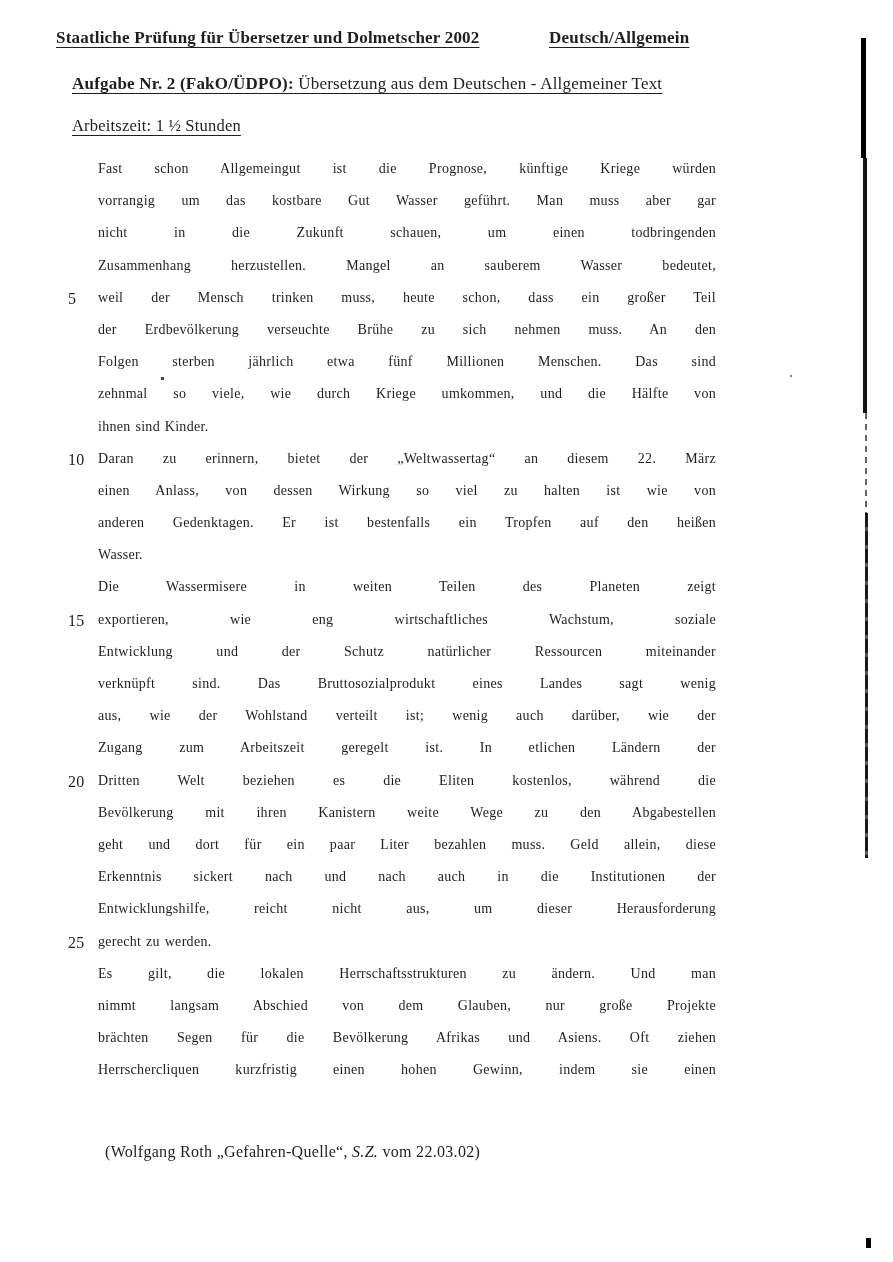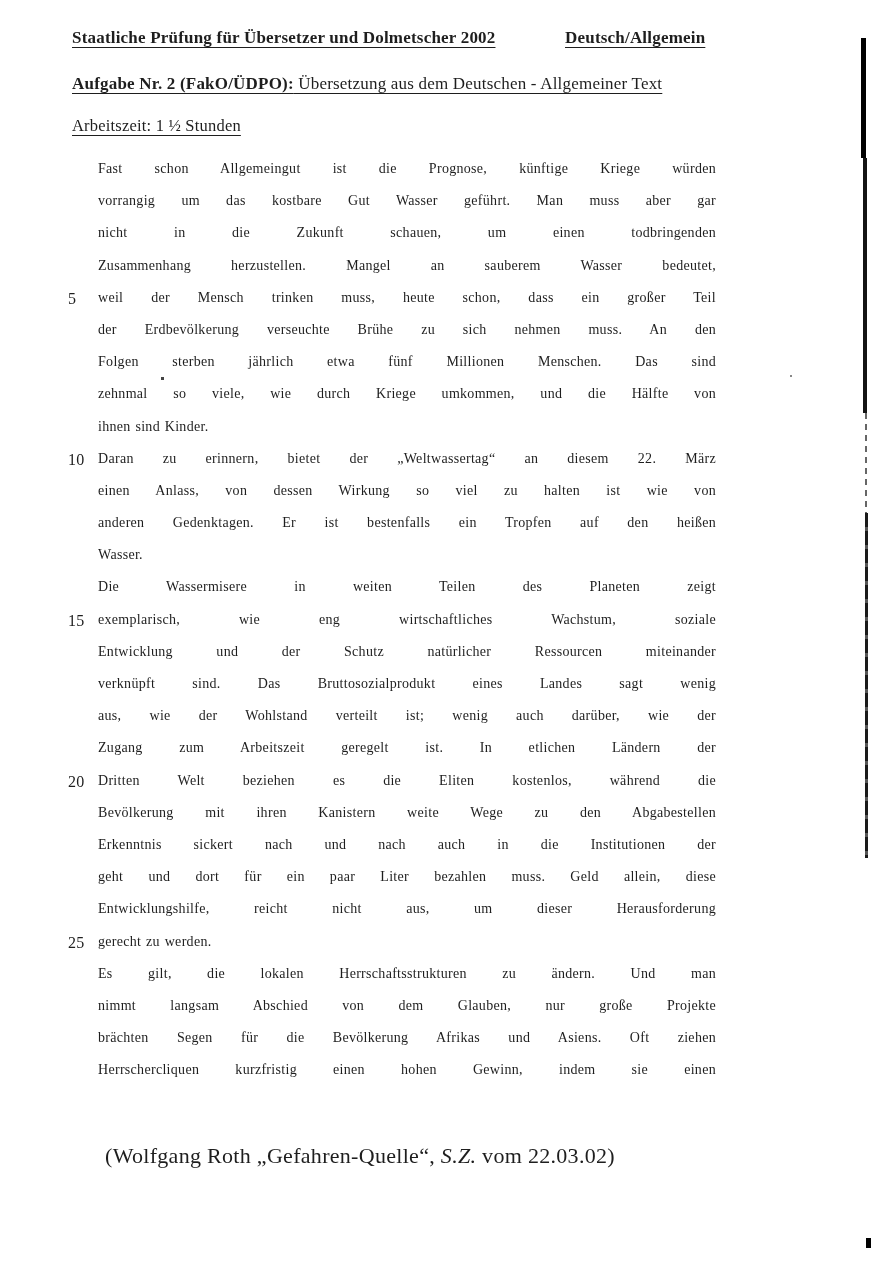--- a/index.html
+++ b/index.html
@@ -5,36 +5,36 @@
   html,body{margin:0;padding:0;}
   body{
     width:893px;height:1262px;position:relative;overflow:hidden;
     background:#ffffff;
     font-family:"Liberation Serif","DejaVu Serif",serif;
     color:#1e1e1e;
   }
   .page{position:absolute;inset:0;}
 
   
-  .hdr-row1{position:absolute;left:72px;top:28px;width:760px;font-size:17px;font-weight:bold;letter-spacing:0.2px;}
+  .hdr-row1{position:absolute;left:56px;top:28px;width:760px;font-size:17px;font-weight:bold;letter-spacing:0.2px;}
   .hdr-row1 .subject{position:absolute;left:493px;top:0;}
   .hdr-row2{position:absolute;left:72px;top:74px;font-size:17px;letter-spacing:0.2px;}
   .hdr-row3{position:absolute;left:72px;top:116px;font-size:16.5px;letter-spacing:0.2px;text-align:center;}
   .bold{font-weight:bold;margin-top:31px;}
   .u{text-decoration:underline;text-decoration-thickness:1.4px;text-underline-offset:4px;}
 
   
   .body-block{position:absolute;left:68px;top:161px;width:648px;}
   .line{display:flex;height:32.2px;}
   .ln{width:30px;flex:none;font-size:16px;letter-spacing:0.3px;}
   .lt{flex:1;font-size:14px;letter-spacing:0.3px;word-spacing:1px;white-space:normal;}
   .just .lt{text-align:justify;text-align-last:justify;}
 
   
-  .citation{position:absolute;left:105px;top:1143px;font-size:22px;letter-spacing:0.3px;}
+  .citation{position:absolute;left:105px;top:1143px;font-size:16px;letter-spacing:0.3px;}
   .ital{font-style:italic;}
 
   
   .artifact{position:absolute;}
   .seg1{left:861px;top:38px;width:5px;height:120px;background:#000;}
   .seg2{left:863px;top:158px;width:4px;height:255px;background:#141414;}
   .seg3{left:865px;top:413px;width:2px;height:100px;
         background:repeating-linear-gradient(to bottom,#666 0 6px,transparent 6px 11px);}
   .seg4{left:865px;top:513px;width:3px;height:345px;
         background:repeating-linear-gradient(to bottom,#1a1a1a 0 14px,#555 14px 18px);}
@@ -110,21 +110,21 @@
       <div class="line">
         <span class="ln"></span>
         <span class="lt">Wasser.</span>
       </div>
       <div class="line just">
         <span class="ln"></span>
         <span class="lt">Die Wassermisere in weiten Teilen des Planeten zeigt</span>
       </div>
       <div class="line just">
         <span class="ln">15</span>
-        <span class="lt">exemplarisch, wie eng wirtschaftliches Wachstum, soziale</span>
+        <span class="lt">exportieren, wie eng wirtschaftliches Wachstum, soziale</span>
       </div>
       <div class="line just">
         <span class="ln"></span>
         <span class="lt">Entwicklung und der Schutz natürlicher Ressourcen miteinander</span>
       </div>
       <div class="line just">
         <span class="ln"></span>
         <span class="lt">verknüpft sind. Das Bruttosozialprodukt eines Landes sagt wenig</span>
       </div>
       <div class="line just">
@@ -138,25 +138,25 @@
       <div class="line just">
         <span class="ln">20</span>
         <span class="lt">Dritten Welt beziehen es die Eliten kostenlos, während die</span>
       </div>
       <div class="line just">
         <span class="ln"></span>
         <span class="lt">Bevölkerung mit ihren Kanistern weite Wege zu den Abgabestellen</span>
       </div>
       <div class="line just">
         <span class="ln"></span>
-        <span class="lt">Erkenntnis sickert nach und nach auch in die Institutionen der</span>
+        <span class="lt">geht und dort für ein paar Liter bezahlen muss. Geld allein, diese</span>
       </div>
       <div class="line just">
         <span class="ln"></span>
-        <span class="lt">geht und dort für ein paar Liter bezahlen muss. Geld allein, diese</span>
+        <span class="lt">Erkenntnis sickert nach und nach auch in die Institutionen der</span>
       </div>
       <div class="line just">
         <span class="ln"></span>
         <span class="lt">Entwicklungshilfe, reicht nicht aus, um dieser Herausforderung</span>
       </div>
       <div class="line">
         <span class="ln">25</span>
         <span class="lt">gerecht zu werden.</span>
       </div>
       <div class="line just">

